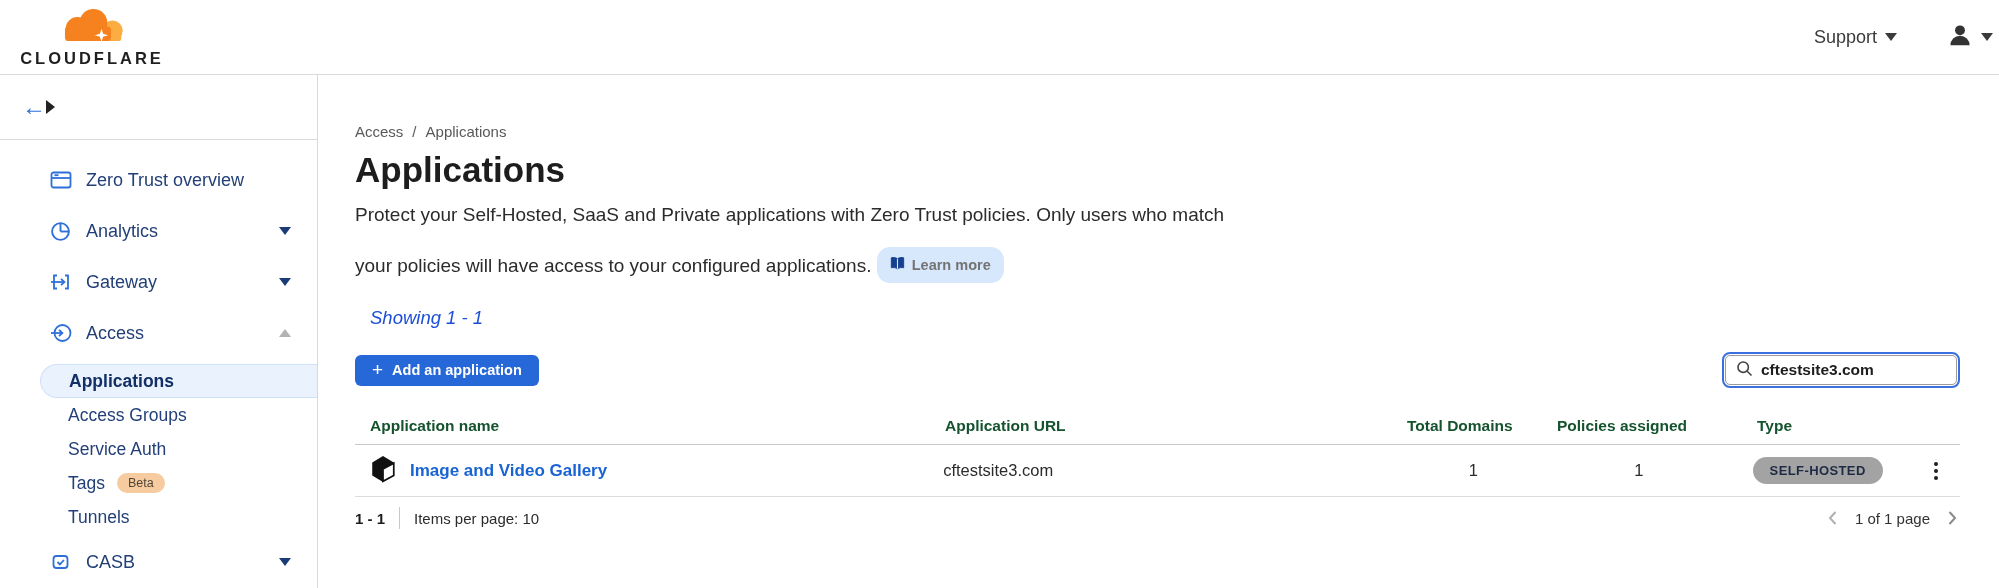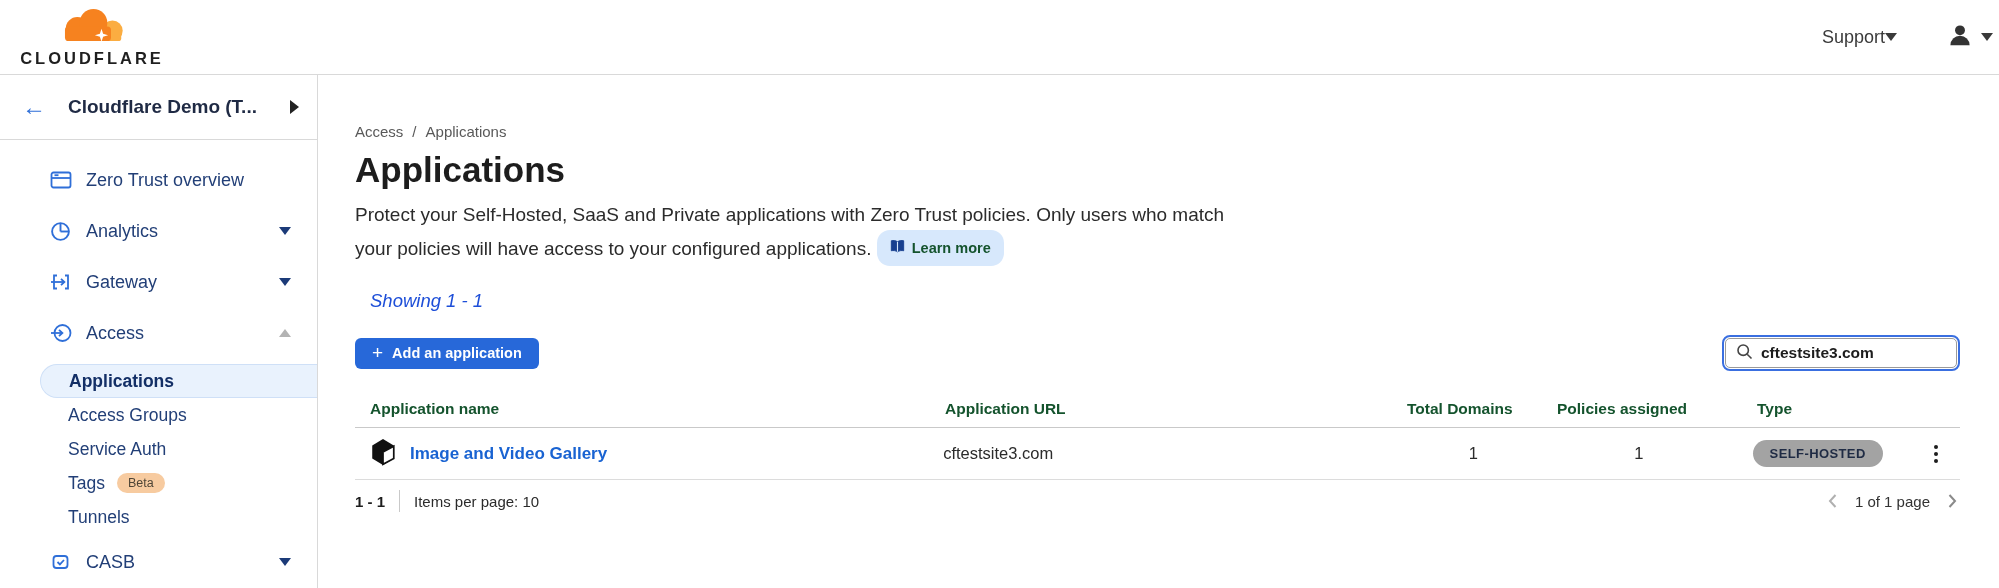--- a/index.html
+++ b/index.html
@@ -5,21 +5,21 @@
   * { margin:0; padding:0; box-sizing:border-box; }
   body { font-family:"Liberation Sans","DejaVu Sans",sans-serif; background:#fff; }
   .app { position:relative; width:1999px; height:588px; background:#fff; overflow:hidden; }
 
   
   .topbar { position:absolute; top:0; left:0; right:0; height:75px; background:#fff;
             border-bottom:1px solid #d9d9d9; display:flex; align-items:center; justify-content:space-between; }
   .logo { margin-left:16px; display:flex; flex-direction:column; align-items:center; width:152px; }
   .logo-word { font-size:16.5px; font-weight:bold; letter-spacing:3px; color:#1f1f1f; margin-top:1px; }
   .topbar-right { display:flex; align-items:center; margin-right:6px; }
-  .support { display:flex; align-items:center; font-size:18px; color:#3a3a3a; cursor:pointer; margin-right:52px; }
+  .support { display:flex; align-items:center; gap:8px; font-size:18px; color:#3a3a3a; cursor:pointer; margin-right:52px; }
   .caret-down { width:0; height:0; border-left:6px solid transparent; border-right:6px solid transparent; border-top:8px solid #3a3a3a; }
   .user-menu { display:flex; align-items:center; gap:10px; cursor:pointer; }
 
   
   .sidebar { position:absolute; top:75px; left:0; bottom:0; width:318px; background:#fff; border-right:1px solid #d9d9d9; }
   .sidebar-header { height:65px; border-bottom:1px solid #d9d9d9; display:flex; align-items:center; padding:0 18px 0 22px; }
   .back-arrow { color:#2f6fd8; font-size:24px; line-height:1; cursor:pointer; }
   .account-name { flex:1; margin-left:22px; font-size:19px; font-weight:bold; color:#1f2a44; white-space:nowrap; overflow:hidden; }
   .expand-tri { width:0; height:0; border-top:7px solid transparent; border-bottom:7px solid transparent; border-left:9px solid #222; cursor:pointer; }
 
@@ -34,22 +34,22 @@
   .sub-item.selected { margin-left:40px; padding-left:28px; background:#e9f2fd; border:1px solid #cfe0f7; border-right:none;
                        border-radius:17px 0 0 17px; font-weight:bold; color:#132f66; }
   .beta-badge { margin-left:12px; background:#f7cba0; color:#4f4536; font-size:12.5px; padding:3px 11px; border-radius:11px; }
 
   
   .main { position:absolute; top:75px; left:318px; right:0; bottom:0; padding:48px 39px 0 37px; }
   .breadcrumb { font-size:15px; color:#595959; display:flex; gap:9px; }
   .breadcrumb .crumb { cursor:pointer; }
   .page-title { margin-top:10px; font-size:35px; font-weight:bold; color:#1d1d1d; }
   .desc { margin-top:10px; font-size:19px; line-height:30px; color:#2b2b2b; max-width:905px; }
-  .learn-more { display:inline-flex; align-items:center; gap:7px; background:#d7e8fc; color:#14532d; font-size:14.5px; font-weight:bold;
-                padding:3px 13px; border-radius:13px; vertical-align:2px; cursor:pointer; }
+  .learn-more { display:inline-flex; align-items:center; gap:7px; background:#d7e8fc; color:#737373; font-size:14.5px; font-weight:bold;
+                padding:3px 13px; border-radius:13px; vertical-align:2px; cursor:pointer;margin-top:17px; }
 
   .section-head { margin-top:24px; display:flex; align-items:baseline; }
   .section-title { font-size:25px; font-weight:bold; color:#1d1d1d; }
   .showing { margin-left:15px; font-size:18.5px; font-style:italic; color:#1d4ed8; }
   .manage { margin-top:6px; font-size:19px; color:#2b2b2b; }
 
   .toolbar { margin-top:23px; display:flex; align-items:center; justify-content:space-between; }
   .add-btn { display:flex; align-items:center; gap:9px; background:#2768d9; color:#fff; font-size:14.5px; font-weight:bold;
              border:none; border-radius:6px; padding:0 17px; height:31px; cursor:pointer; font-family:inherit; }
   .add-plus { font-size:19px; font-weight:normal; line-height:1; margin-top:-2px; }
@@ -113,21 +113,20 @@
           </svg>
         </span>
         <span class="caret-down"></span>
       </div>
     </div>
   </header>
 
   <aside class="sidebar">
     <div class="sidebar-header">
       <span class="back-arrow">←</span>
-      <span class="account-name">Cloudflare Demo (T...</span>
       <span class="expand-tri"></span>
     </div>
 
     <nav class="nav">
 
       <div class="nav-item">
         <span class="nav-icon">
           <svg width="22" height="20" viewBox="0 0 22 20" fill="none" stroke="#2f6fd8" stroke-width="1.8">
             <rect x="1.5" y="2.5" width="19" height="15" rx="2"></rect>
             <line x1="1.5" y1="8" x2="20.5" y2="8"></line>

